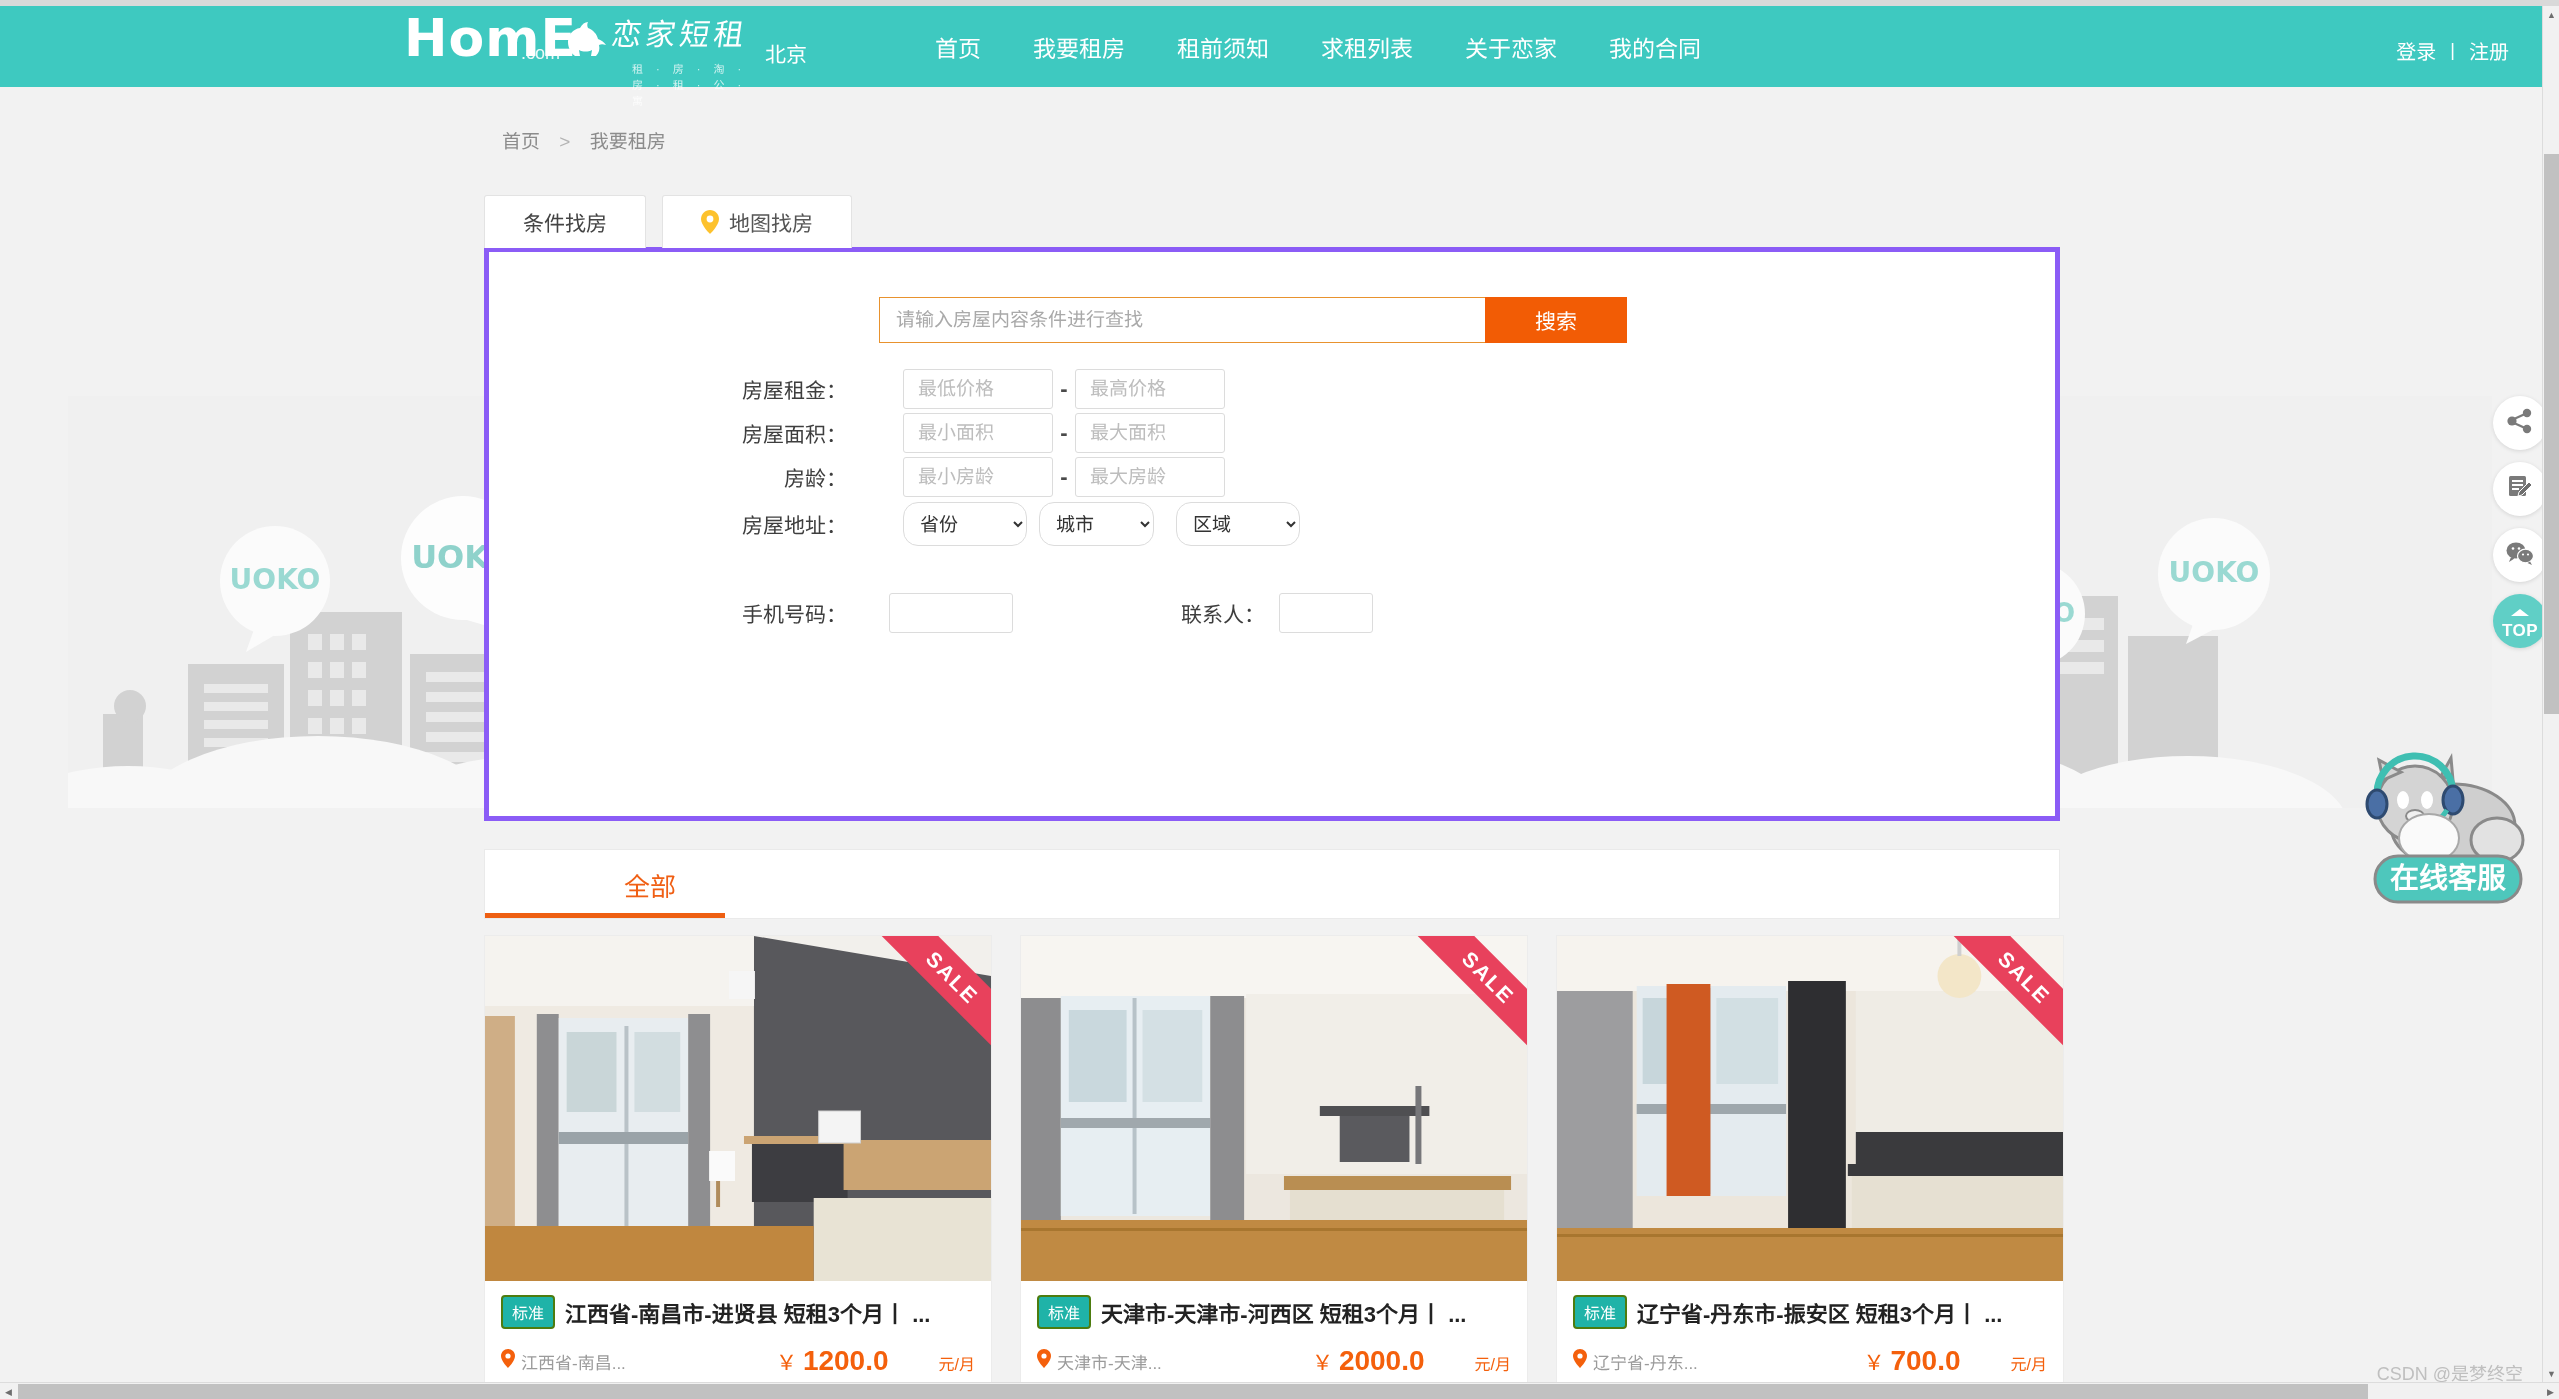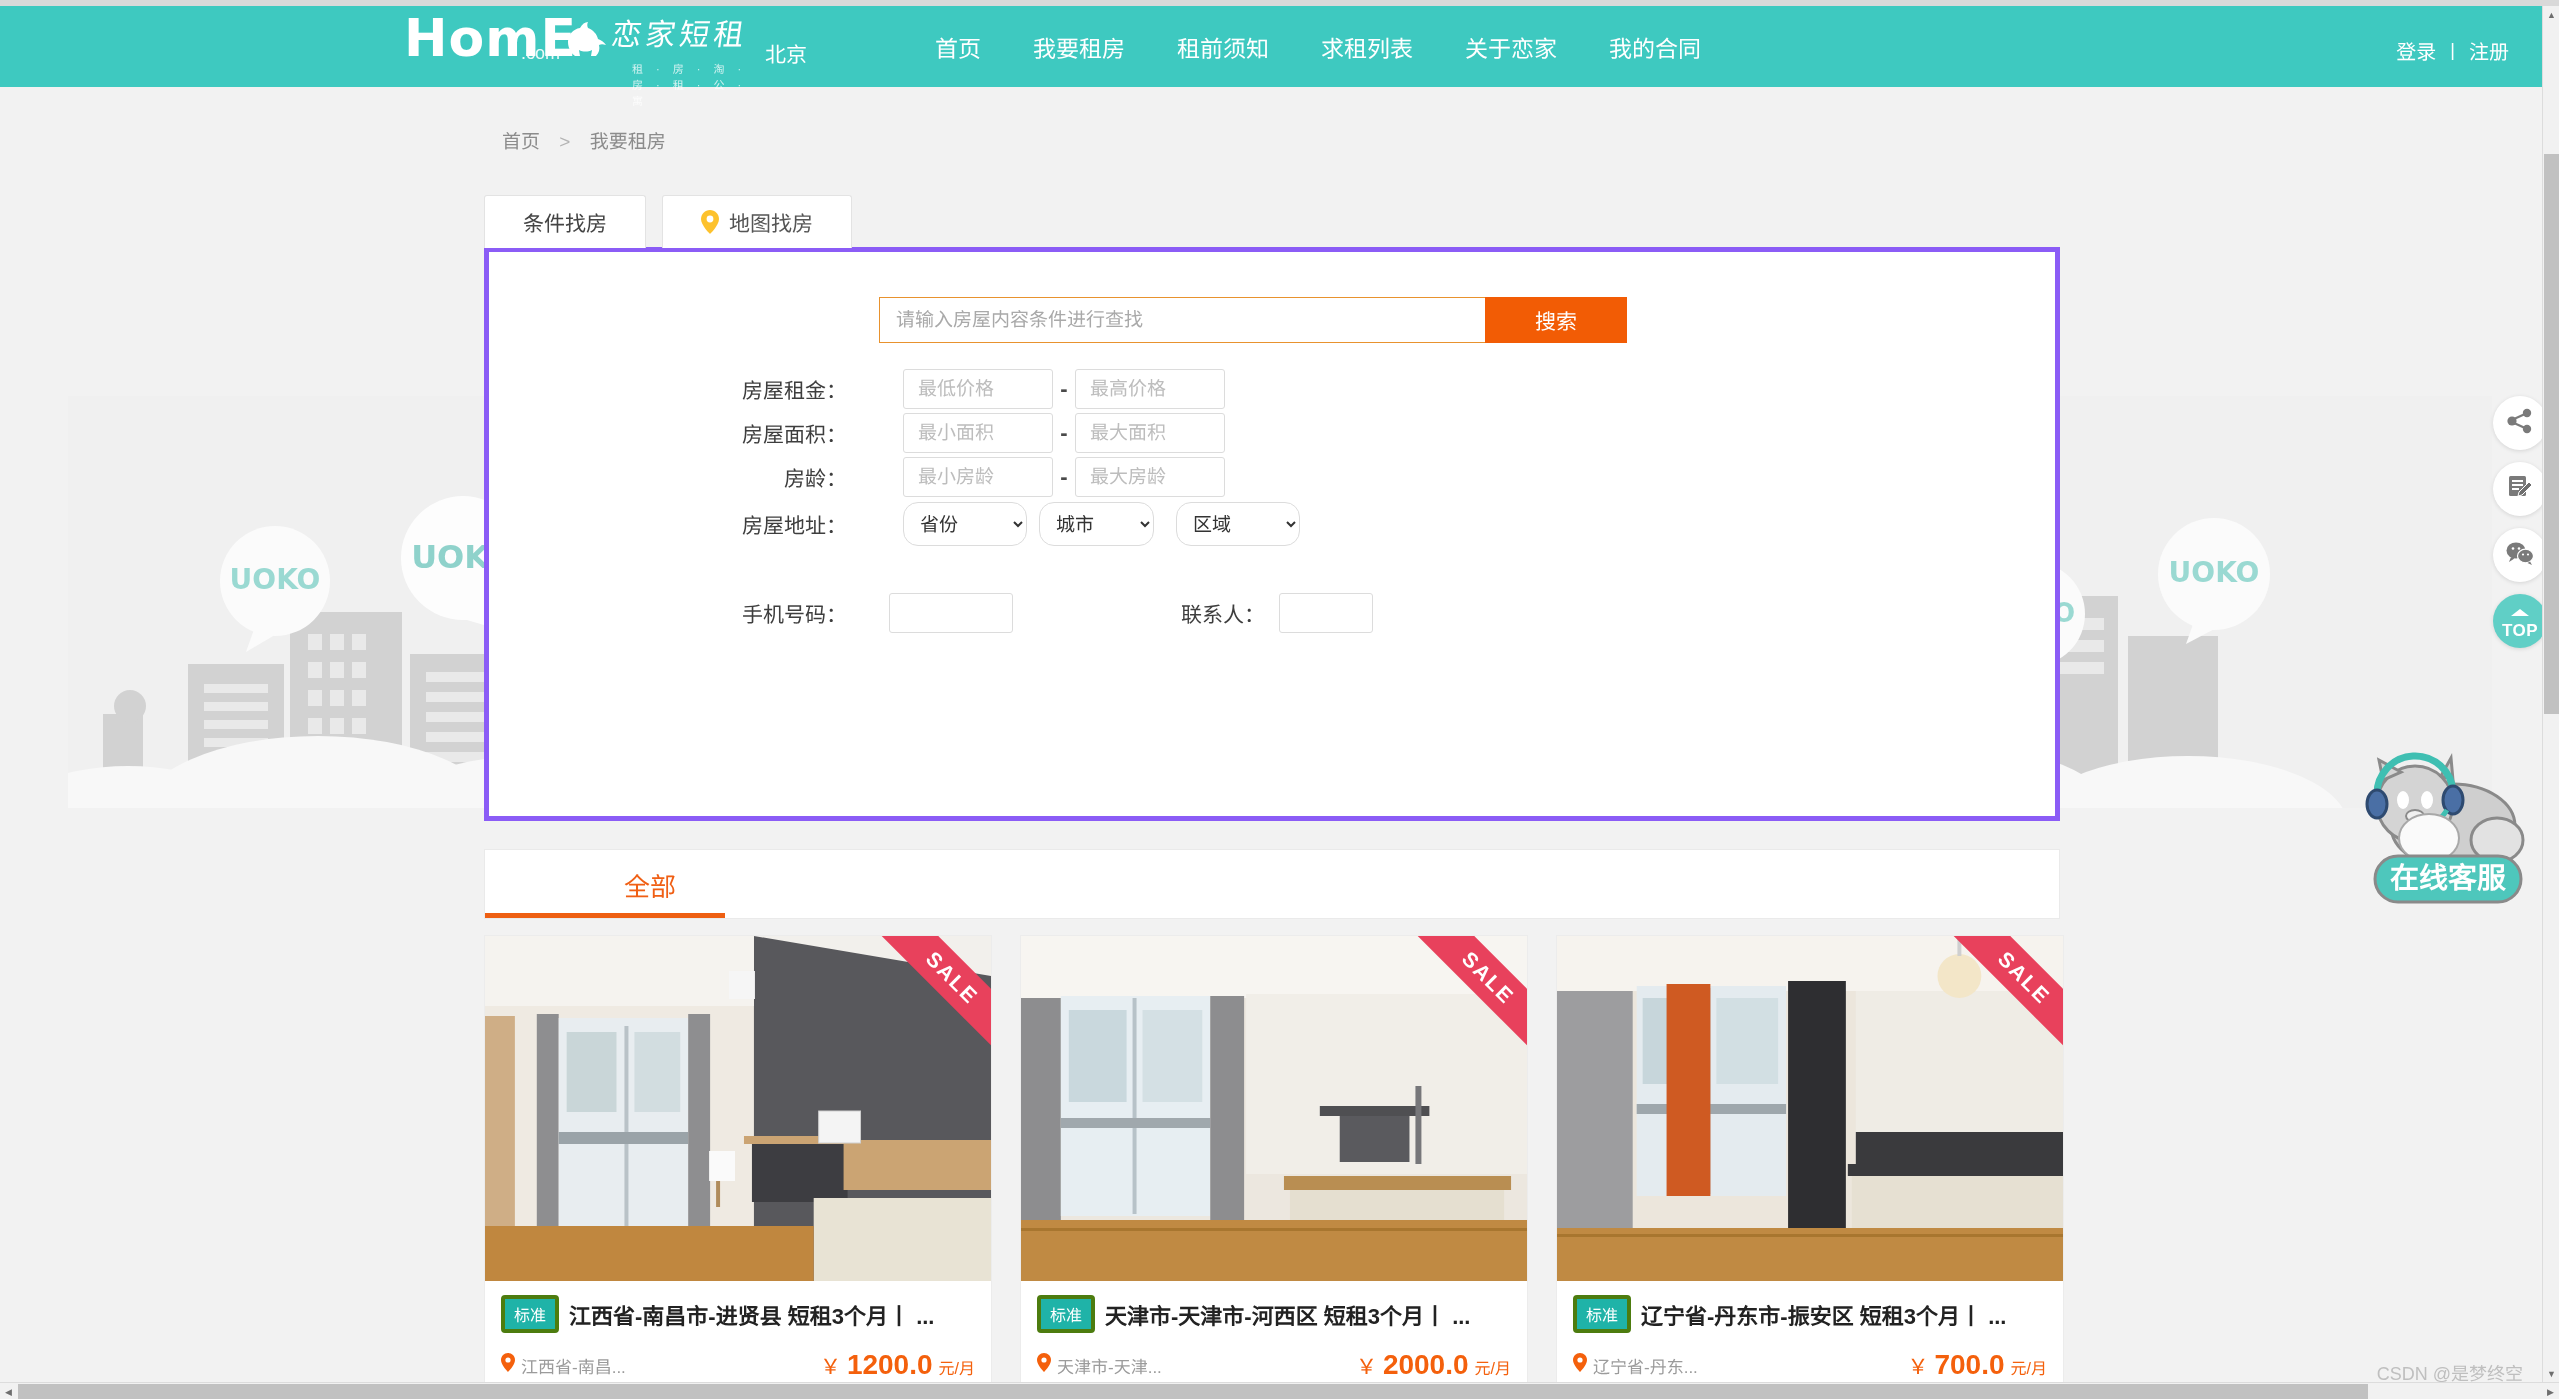--- a/index.html
+++ b/index.html
@@ -136,32 +136,32 @@
     position: absolute; right: -46px; top: 22px; width: 170px; height: 40px;
     background: #e8415c; transform: rotate(45deg);
     color: #ffffff; font-size: 21px; font-weight: 700; letter-spacing: 2px;
     display: flex; align-items: center; justify-content: center;
     z-index: 5;
   }
   .card-body { padding: 14px 16px 16px 16px; }
   .card-title-row { display: flex; align-items: center; gap: 10px; }
   .tag-std {
     flex: none; background: #1fb3a8; color: #ffffff; font-size: 16px;
-    padding: 3px 9px; border-radius: 4px; border: 4px solid #4d7c0f;
+    padding: 3px 9px; border-radius: 4px; border: 2px solid #4d7c0f;
   }
   .card-title {
     font-size: 22px; font-weight: 700; color: #222; white-space: nowrap;
     overflow: hidden; text-overflow: ellipsis;
   }
   .card-meta { display: flex; align-items: center; margin-top: 16px; }
   .loc { display: flex; align-items: center; gap: 6px; font-size: 17px; color: #9b9b9b; }
   .price { margin-left: auto; color: #f4600c; display: flex; align-items: baseline; gap: 6px; }
   .price .yen { font-size: 21px; }
   .price .num { font-size: 28px; font-weight: 700; }
-  .price .unit { font-size: 16px; }
+  .price .unit { font-size: 16px; margin-left: 44px; }
 
   
   .rail { position: absolute; right: 6px; top: 396px; width: 60px; z-index: 60; }
   .rail-btn {
     width: 54px; height: 54px; border-radius: 50%; background: #ffffff;
     box-shadow: 0 1px 4px rgba(0,0,0,.12);
     display: flex; align-items: center; justify-content: center;
     margin-bottom: 12px; cursor: pointer;
   }
   .rail-top {

